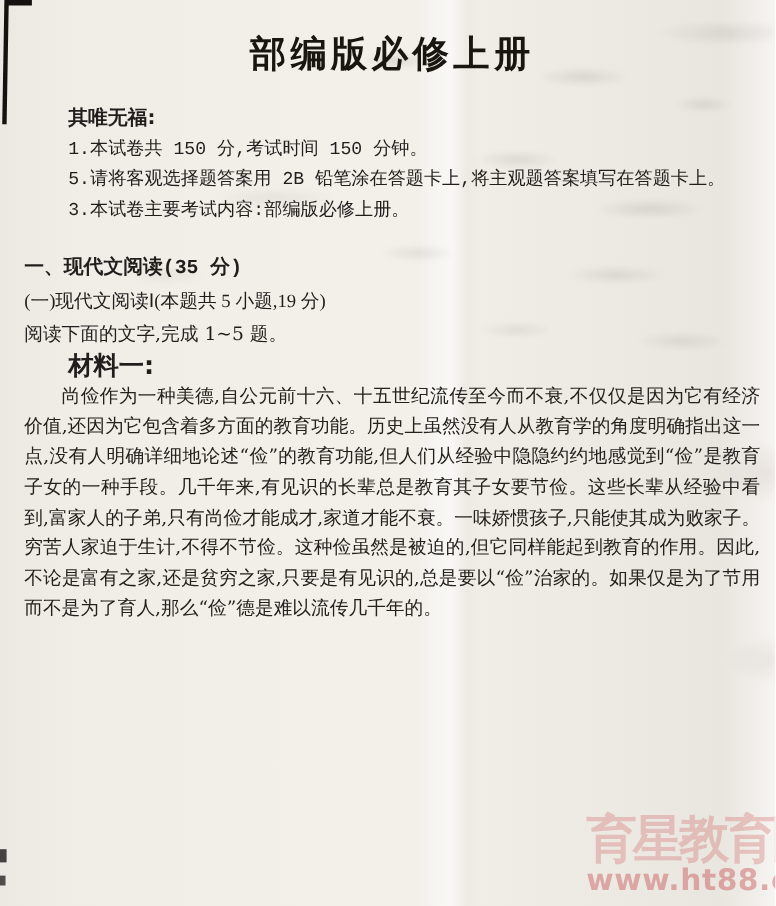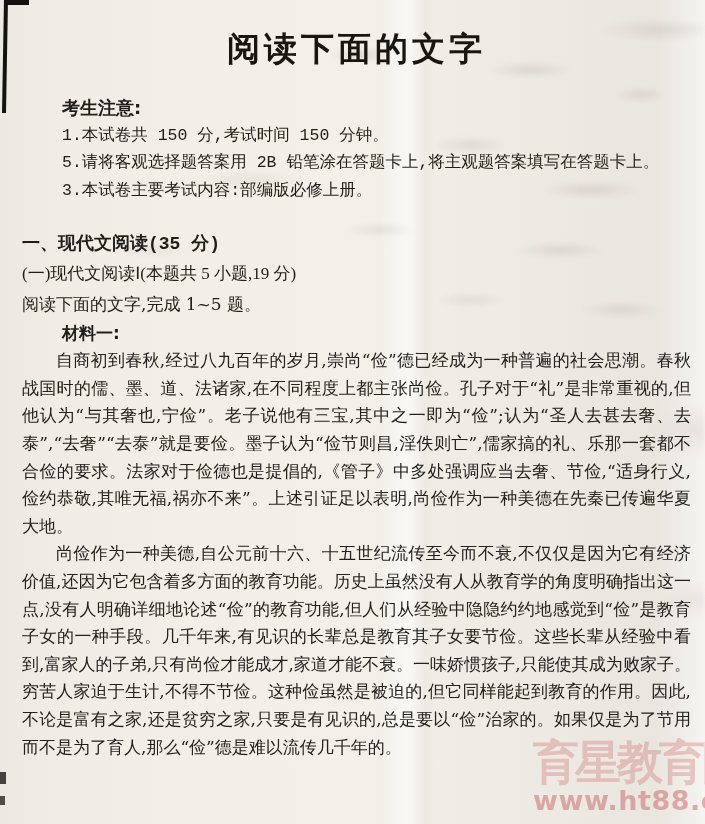--- a/index.html
+++ b/index.html
@@ -148,21 +148,21 @@
     line-height: 30px;
     font-family: Liberation Serif, serif;
   }
   .sec-instruction {
     font-size: 17px;
     line-height: 30px;
   }
   .material-label {
     margin-left: 40px;
     font-weight: bold;
-    font-size: 17px;
+    font-size: 23px;
     line-height: 28px;
     font-family: "DejaVu Sans", "Liberation Sans", sans-serif;
   }
   .body-para {
     margin: 0;
     text-indent: 2em;
     text-align: justify;
     font-size: 17px;
     line-height: 27.6px;
     color: #23211d;
@@ -180,32 +180,31 @@
   <div class="bottom-tick-1"></div>
   <div class="bottom-tick-2"></div>
 
   <div class="watermark">
     <div class="wm-name">育星教育网</div>
     <div class="wm-url">www.ht88.com</div>
   </div>
 
   <div class="content">
 
-    <h1 class="title">阅读下面的文字</h1>
+    <h1 class="title">部编版必修上册</h1>
 
     <section class="notice">
-      <div class="notice-heading">考生注意:</div>
+      <div class="notice-heading">其唯无福:</div>
       <div class="notice-item">1.本试卷共 150 分,考试时间 150 分钟。</div>
       <div class="notice-item">5.请将客观选择题答案用 2B 铅笔涂在答题卡上,将主观题答案填写在答题卡上。</div>
       <div class="notice-item">3.本试卷主要考试内容:部编版必修上册。</div>
     </section>
 
     <section>
       <div class="sec-heading">一、现代文阅读(35 分)</div>
       <div class="sec-sub">(一)现代文阅读Ⅰ(本题共 5 小题,19 分)</div>
       <div class="sec-instruction">阅读下面的文字,完成 1~5 题。</div>
       <div class="material-label">材料一:</div>
-      <p class="body-para">自商初到春秋,经过八九百年的岁月,崇尚“俭”德已经成为一种普遍的社会思潮。春秋战国时的儒、墨、道、法诸家,在不同程度上都主张尚俭。孔子对于“礼”是非常重视的,但他认为“与其奢也,宁俭”。老子说他有三宝,其中之一即为“俭”;认为“圣人去甚去奢、去泰”,“去奢”“去泰”就是要俭。墨子认为“俭节则昌,淫佚则亡”,儒家搞的礼、乐那一套都不合俭的要求。法家对于俭德也是提倡的,《管子》中多处强调应当去奢、节俭,“适身行义,俭约恭敬,其唯无福,祸亦不来”。上述引证足以表明,尚俭作为一种美德在先秦已传遍华夏大地。</p>
       <p class="body-para">尚俭作为一种美德,自公元前十六、十五世纪流传至今而不衰,不仅仅是因为它有经济价值,还因为它包含着多方面的教育功能。历史上虽然没有人从教育学的角度明确指出这一点,没有人明确详细地论述“俭”的教育功能,但人们从经验中隐隐约约地感觉到“俭”是教育子女的一种手段。几千年来,有见识的长辈总是教育其子女要节俭。这些长辈从经验中看到,富家人的子弟,只有尚俭才能成才,家道才能不衰。一味娇惯孩子,只能使其成为败家子。穷苦人家迫于生计,不得不节俭。这种俭虽然是被迫的,但它同样能起到教育的作用。因此,不论是富有之家,还是贫穷之家,只要是有见识的,总是要以“俭”治家的。如果仅是为了节用而不是为了育人,那么“俭”德是难以流传几千年的。</p>
     </section>
 
   </div>
 </div>
 
 </body></html>

